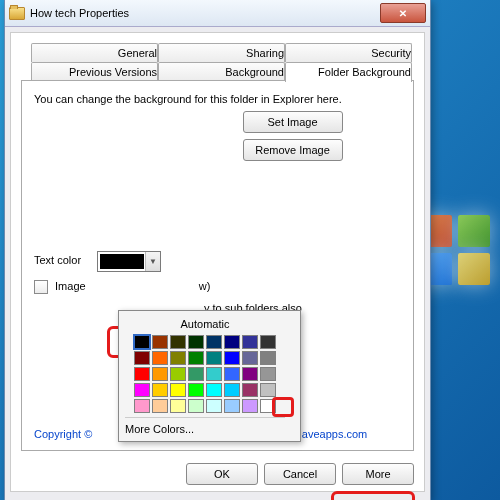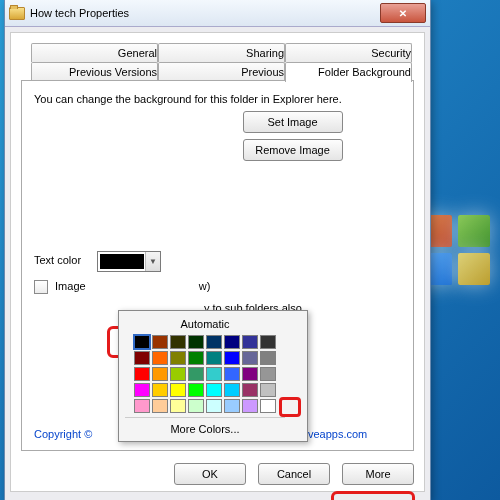--- a/index.html
+++ b/index.html
@@ -32,28 +32,28 @@
 .wbtn{min-width:100px;height:22px;background:linear-gradient(#fdfdfd,#e5e5e5);border:1px solid #888;border-radius:3px;font-size:11px;cursor:default;padding:0 10px}
 .label{display:inline-block;width:60px}
 .colorcombo{display:inline-block;width:62px;height:19px;border:1px solid #7a7a7a;background:#fff;position:relative;vertical-align:middle}
 .colorcombo .sw{position:absolute;left:2px;top:2px;right:16px;bottom:2px;background:#000}
 .colorcombo .ar{position:absolute;right:0;top:0;width:14px;height:100%;border-left:1px solid #bbb;background:linear-gradient(#f5f5f5,#ddd);display:flex;align-items:center;justify-content:center;font-size:8px;color:#555}
 .hl1{position:absolute;border:3px solid #e41b1b;border-radius:6px;pointer-events:none}
 .row{margin:8px 0}
 .chk{width:12px;height:12px;border:1px solid #8a8a8a;background:linear-gradient(#fff,#ececec);display:inline-block;vertical-align:middle;margin-right:4px}
 .copytext{position:absolute;bottom:10px;left:12px;font-size:11px}
 .copytext a{color:#0645cc;}
-.bottombar{position:absolute;bottom:6px;right:10px;display:flex;gap:12px}
+.bottombar{position:absolute;bottom:6px;right:10px;display:flex;gap:6px}
 
-.picker{position:absolute;left:118px;top:310px;width:160px;background:#f4f4f4;border:1px solid #888;box-shadow:2px 2px 6px rgba(0,0,0,0.3);z-index:20;padding:4px 22px 4px 6px}
+.picker{position:absolute;left:118px;top:310px;width:160px;background:#f4f4f4;border:1px solid #888;box-shadow:2px 2px 6px rgba(0,0,0,0.3);z-index:20;padding:4px 15px 4px 6px}
 .picker .auto{text-align:center;padding:3px 0 5px 0;cursor:default}
 .picker .grid{display:grid;grid-template-columns:repeat(8,16px);grid-auto-rows:14px;gap:2px;justify-content:center}
 .picker .c{border:1px solid #808080;cursor:default}
 .picker .c.sel{outline:1px solid #316ac5;outline-offset:0;border:1px solid #316ac5}
-.picker .more{text-align:center;padding:5px 0 2px 0;cursor:default;border-top:1px solid #ccc;margin-top:4px}
+.picker .more{padding:5px 0 2px 0;cursor:default;border-top:1px solid #ccc;margin-top:4px}
 .hlwhite{position:absolute;border:3px solid #e41b1b;border-radius:4px;pointer-events:none;width:16px;height:14px}
 </style>
 </head>
 <body>
 
 <div class="desktop">
   <div class="win7logo">
     <div class="q q1"></div>
       <div class="q q2"></div>
       <div class="q q3"></div>
@@ -66,21 +66,21 @@
       <span>How tech Properties</span>
       <div class="closebtn">✕</div>
     </div>
 
     <div class="client">
       <div class="tabs">
         <div class="tab t1">General</div>
         <div class="tab t3">Security</div>
         <div class="tab t2">Sharing</div>
         <div class="tab t4">Previous Versions</div>
-        <div class="tab t5">Previous</div>
+        <div class="tab t5">Background</div>
         <div class="tab t6 active">Folder Background</div>
       </div>
 
       <div class="tabpanel">
         <div class="desc">You can change the background for this folder in Explorer here.</div>
         <div class="btnrow"><button class="wbtn">Set Image</button></div>
         <div class="btnrow"><button class="wbtn">Remove Image</button></div>
 
         <div class="row" style="margin-top:90px">
           <span class="label">Text color</span>

